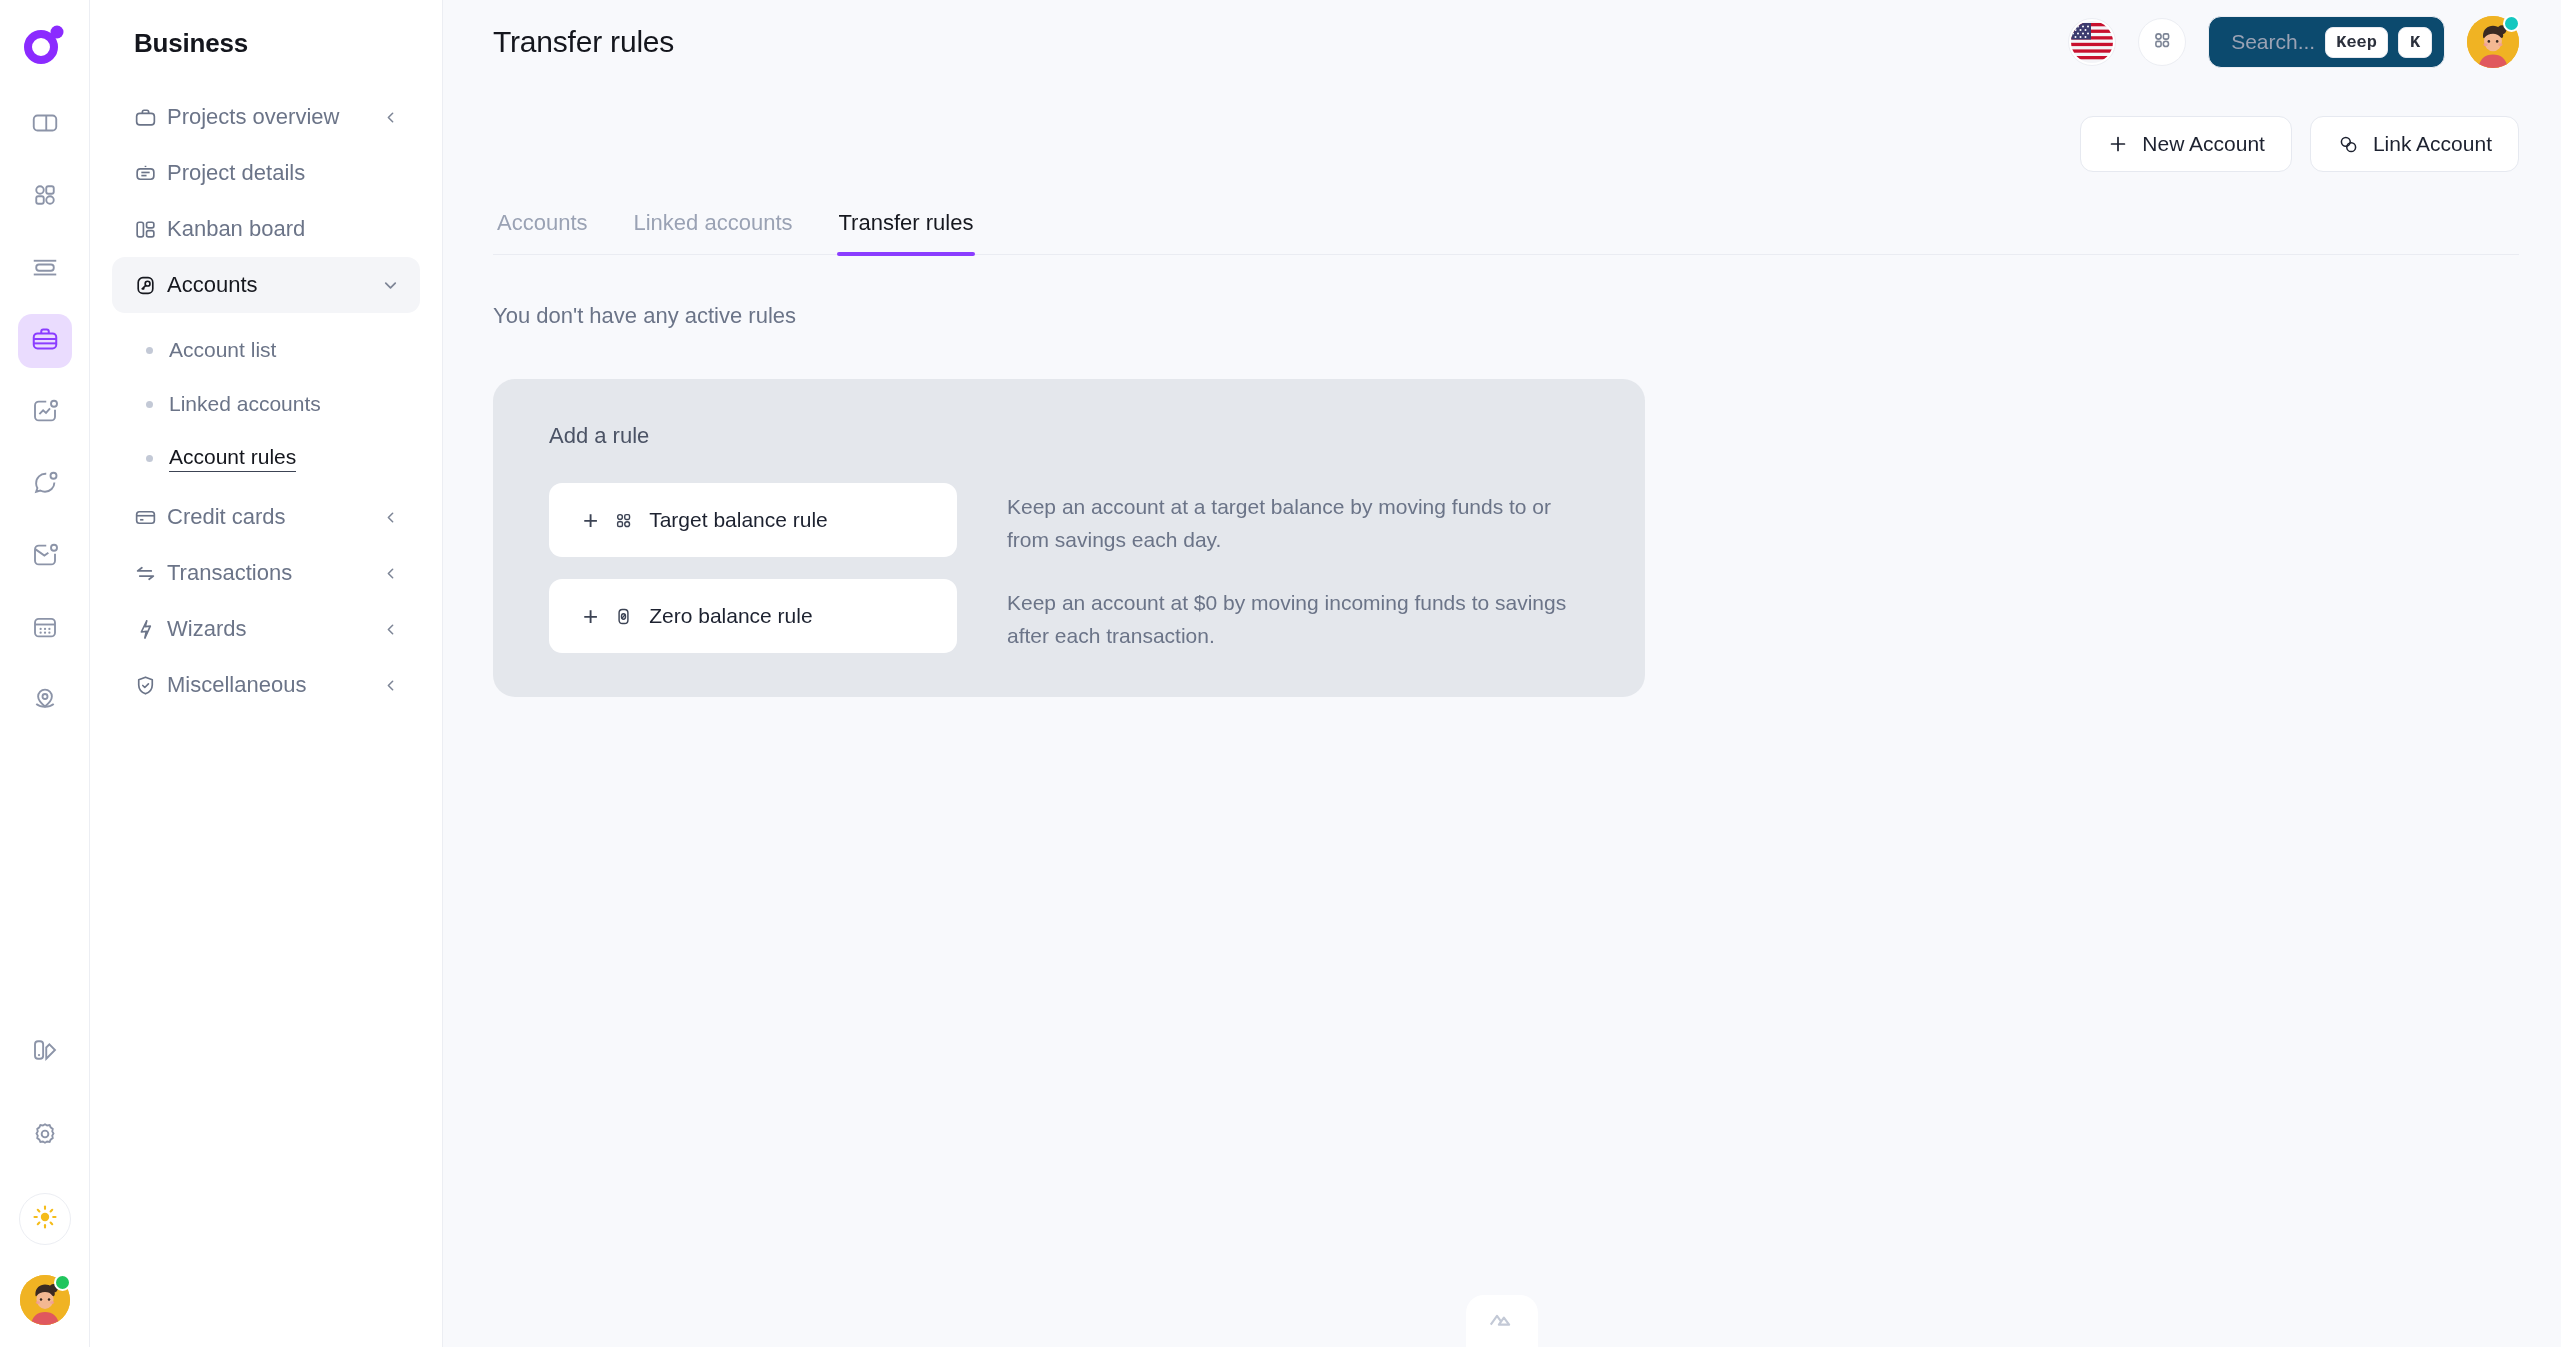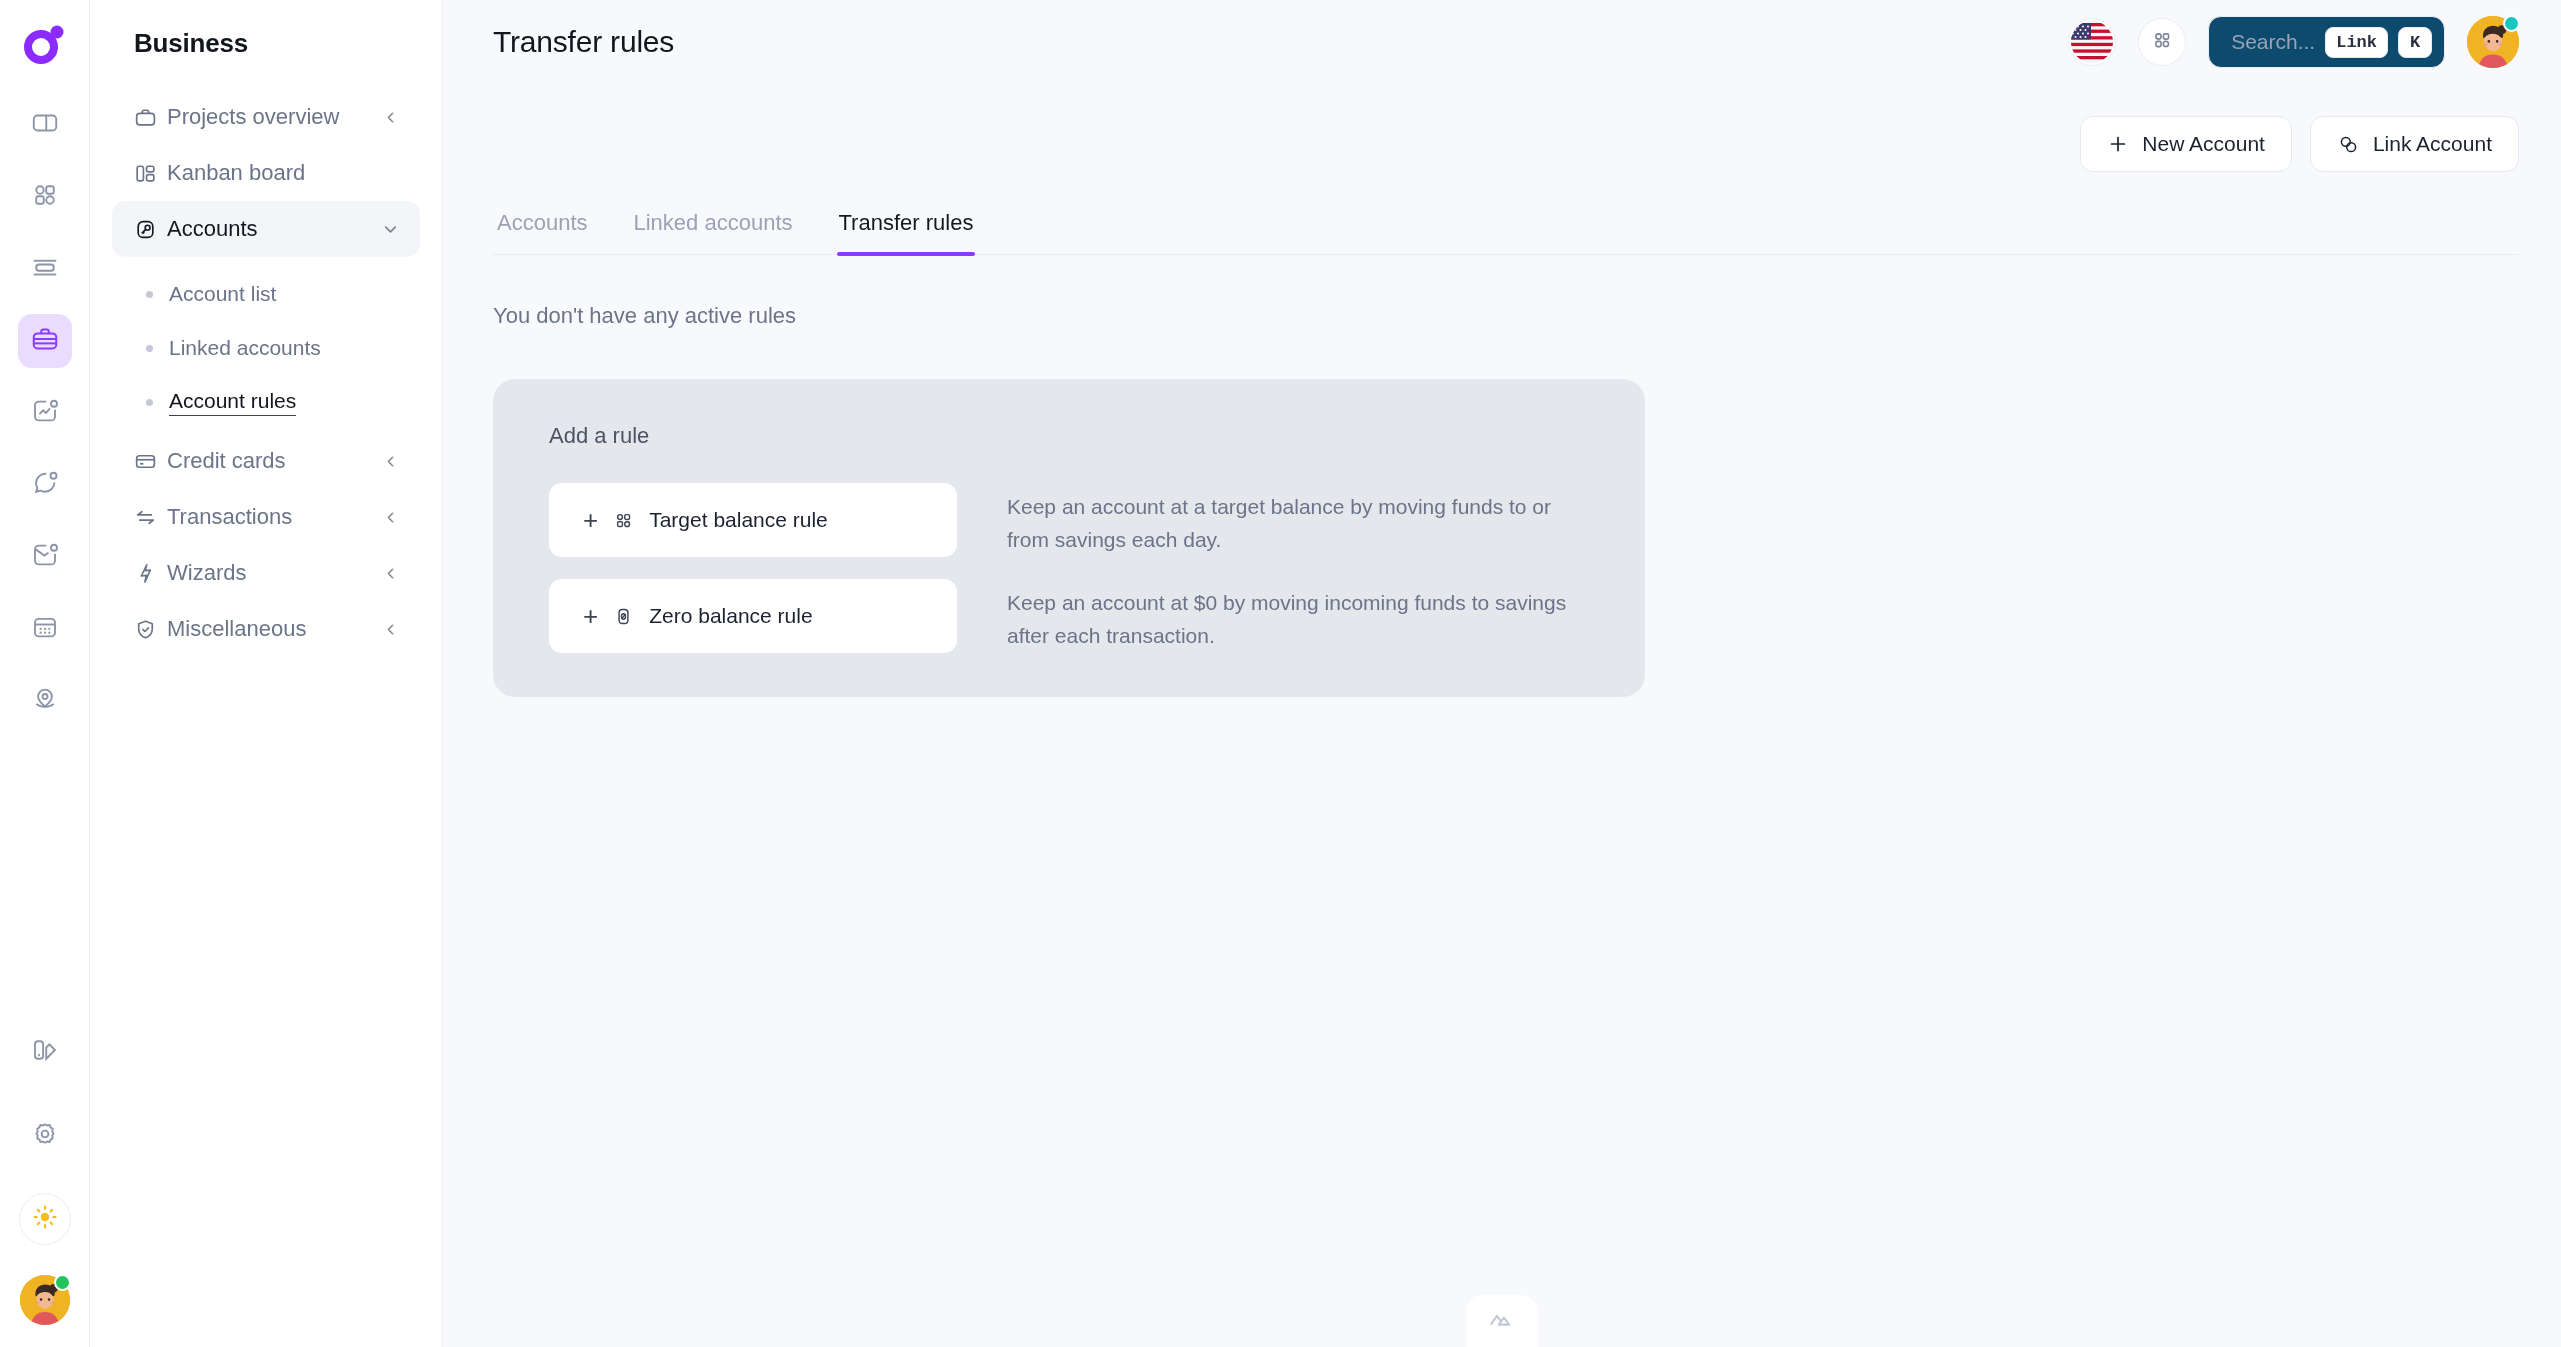--- a/index.html
+++ b/index.html
@@ -345,20 +345,31 @@
           </svg>
         </span>
         <span class="nlabel">Projects overview</span>
         <span class="chev">
           <svg width="17" height="17" viewBox="0 0 24 24" fill="none" stroke="currentColor" stroke-width="2.2" stroke-linecap="round" stroke-linejoin="round">
               <polyline points="15 6 9 12 15 18"></polyline>
             </svg>
         </span>
       </div>
 
+      <div class="nav-item">
+        <span class="nic">
+          <svg width="25" height="25" viewBox="0 0 24 24" fill="none" stroke="currentColor" stroke-width="1.6">
+            <rect x="4" y="7.5" width="16" height="10" rx="3"></rect>
+            <line x1="8" y1="11" x2="16" y2="11"></line>
+              <line x1="8" y1="14" x2="13" y2="14"></line>
+            <line x1="12" y1="4.6" x2="12" y2="5.8"></line>
+          </svg>
+        </span>
+        <span class="nlabel">Project details</span>
+      </div>
 
       <div class="nav-item">
         <span class="nic">
           <svg width="25" height="25" viewBox="0 0 24 24" fill="none" stroke="currentColor" stroke-width="1.6">
             <rect x="4" y="5" width="6" height="14" rx="2"></rect>
             <rect x="13" y="5" width="7" height="5.5" rx="1.8"></rect>
             <rect x="13" y="13" width="7" height="6" rx="1.8"></rect>
           </svg>
         </span>
         <span class="nlabel">Kanban board</span>
@@ -509,21 +520,21 @@
               <circle cx="8.5" cy="8.5" r="2.6"></circle>
                 <rect x="13.4" y="5.9" width="5.2" height="5.2" rx="1.5"></rect>
               <rect x="5.9" y="13.4" width="5.2" height="5.2" rx="1.5"></rect>
                 <circle cx="15.9" cy="15.9" r="2.6"></circle>
             </svg>
           </span>
         </div>
 
         <div class="search-box">
           <span class="ph">Search...</span>
-          <span class="kbd">Link</span>
+          <span class="kbd">Keep</span>
           <span class="kbd">K</span>
         </div>
 
         <div class="hdr-avatar">
           <span class="dot"></span>
           <svg width="52" height="52" viewBox="0 0 50 50">
             <defs>
                 <clipPath id="clipB">
                   <circle cx="25" cy="25" r="25"></circle>
                 </clipPath>

